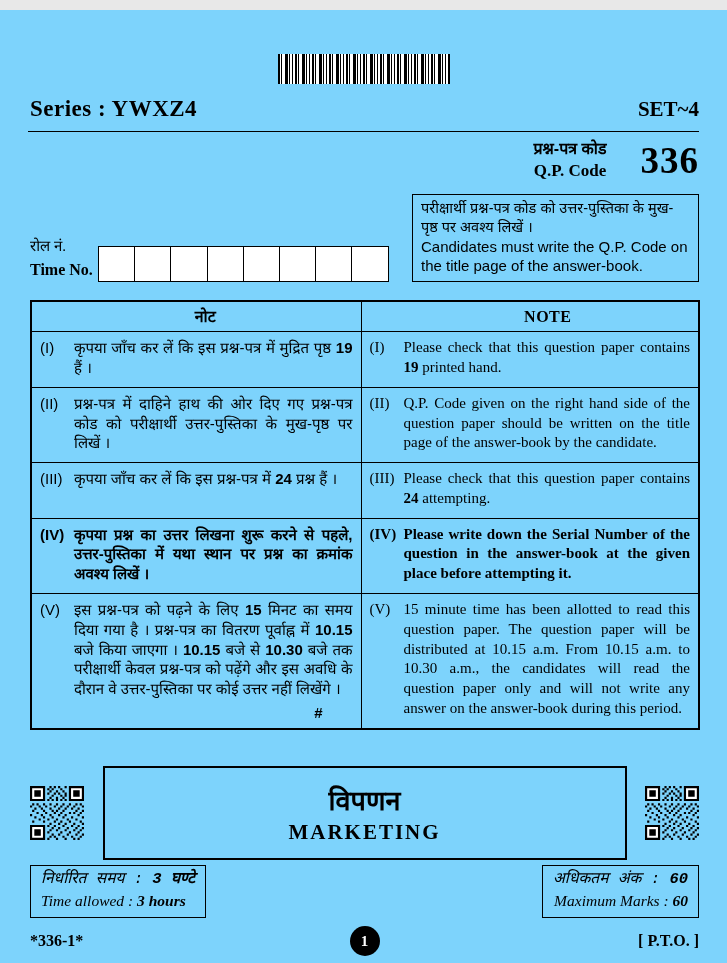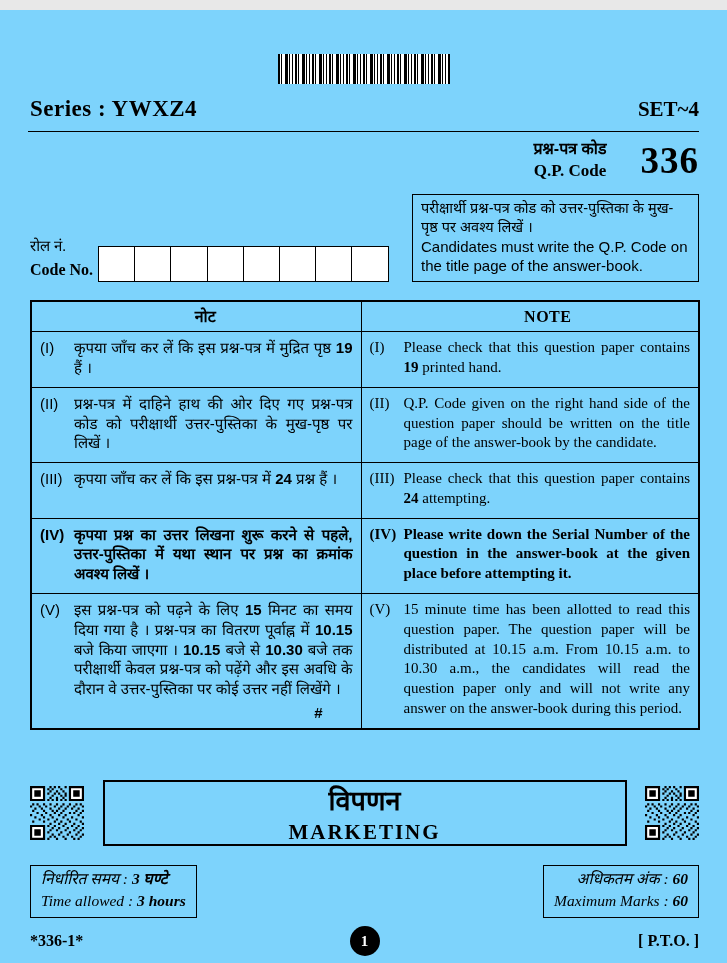--- a/index.html
+++ b/index.html
@@ -65,31 +65,31 @@
   .cell-en { font-family:"Liberation Serif", serif; }
   .bold-row td { font-weight:bold; }
   .hash { position:absolute; right:38px; bottom:5px; font-weight:bold; }
   
   .subject-row {
     position:absolute; top:762px; left:30px; right:28px; height:82px;
     display:flex; align-items:center; justify-content:space-between;
   }
   .qr { width:54px; height:54px; }
   .subject-box {
-    width:524px; height:66px; border:2px solid #000;
+    width:524px; height:94px; border:2px solid #000;
     display:flex; flex-direction:column; align-items:center; justify-content:center;
   }
   .subject-hi { font-size:27px; font-weight:bold; font-family:"Liberation Sans", sans-serif; }
   .subject-en { font-size:21px; font-weight:bold; letter-spacing:2px; margin-top:2px; }
   
   .bottom-row { position:absolute; top:855px; left:30px; right:28px; display:flex; justify-content:space-between; }
   .info-box { border:1.8px solid #000; padding:2px 10px 4px 10px; font-size:15.5px; line-height:1.45; font-style:italic; }
   .info-box b { font-weight:bold; }
   .marks-box { text-align:right; }
-  .hi-line { font-family:Liberation Serif, serif; }
+  .hi-line { font-family:Liberation Mono, monospace; }
   
   .footer {
     position:absolute; top:915px; left:30px; right:28px; height:32px;
     display:flex; align-items:center; justify-content:space-between;
     font-weight:bold; font-size:16px;
   }
   .page-badge {
     position:absolute; left:50%; transform:translateX(-50%);
     width:30px; height:30px; border-radius:50%;
     background:#000; color:#fff; display:flex; align-items:center; justify-content:center;
@@ -124,21 +124,21 @@
     <div class="qp-labels">
       <div class="qp-label-hi">प्रश्न-पत्र कोड</div>
       <div class="qp-label-en">Q.P. Code</div>
     </div>
     <div class="qp-value">336</div>
   </div>
 
   <div class="roll-section">
     <div class="roll-label">
       <div class="hi">रोल नं.</div>
-      <div class="en">Code No.</div>
+      <div class="en">Time No.</div>
     </div>
     <div class="roll-boxes">
         <div class="roll-cell"></div>
         <div class="roll-cell"></div>
         <div class="roll-cell"></div>
         <div class="roll-cell"></div>
         <div class="roll-cell"></div>
         <div class="roll-cell"></div>
         <div class="roll-cell"></div>
         <div class="roll-cell"></div>

